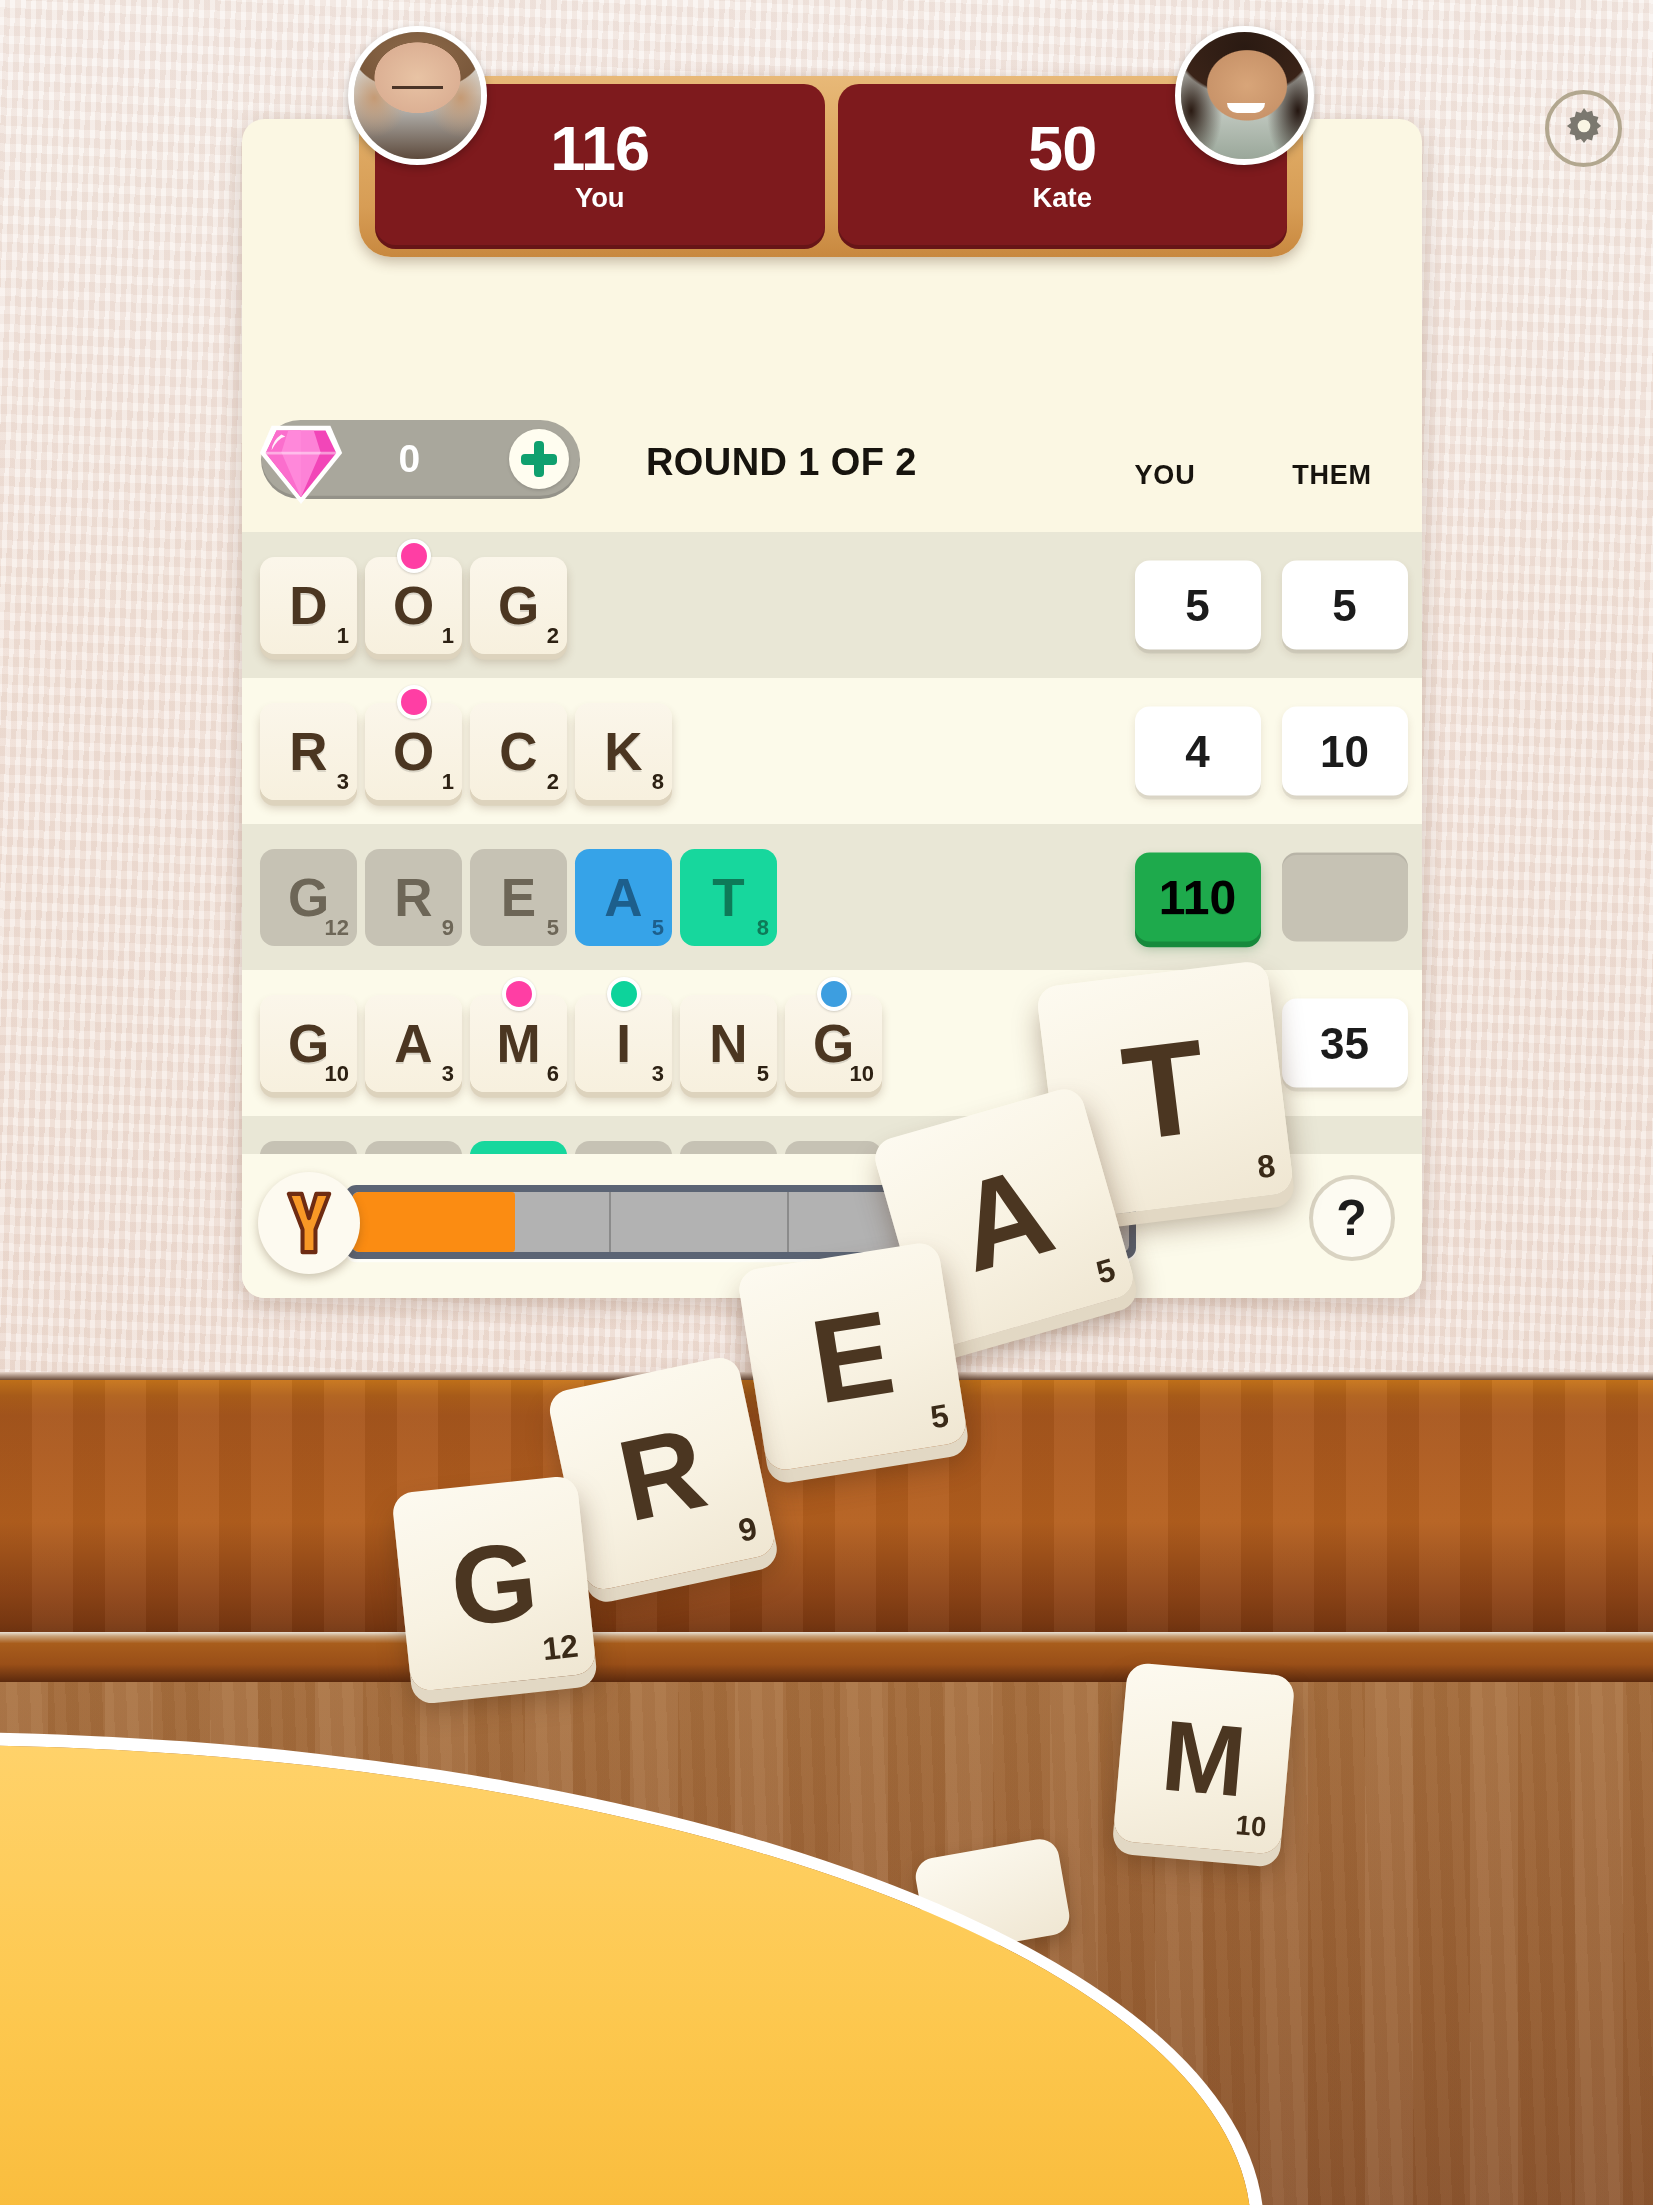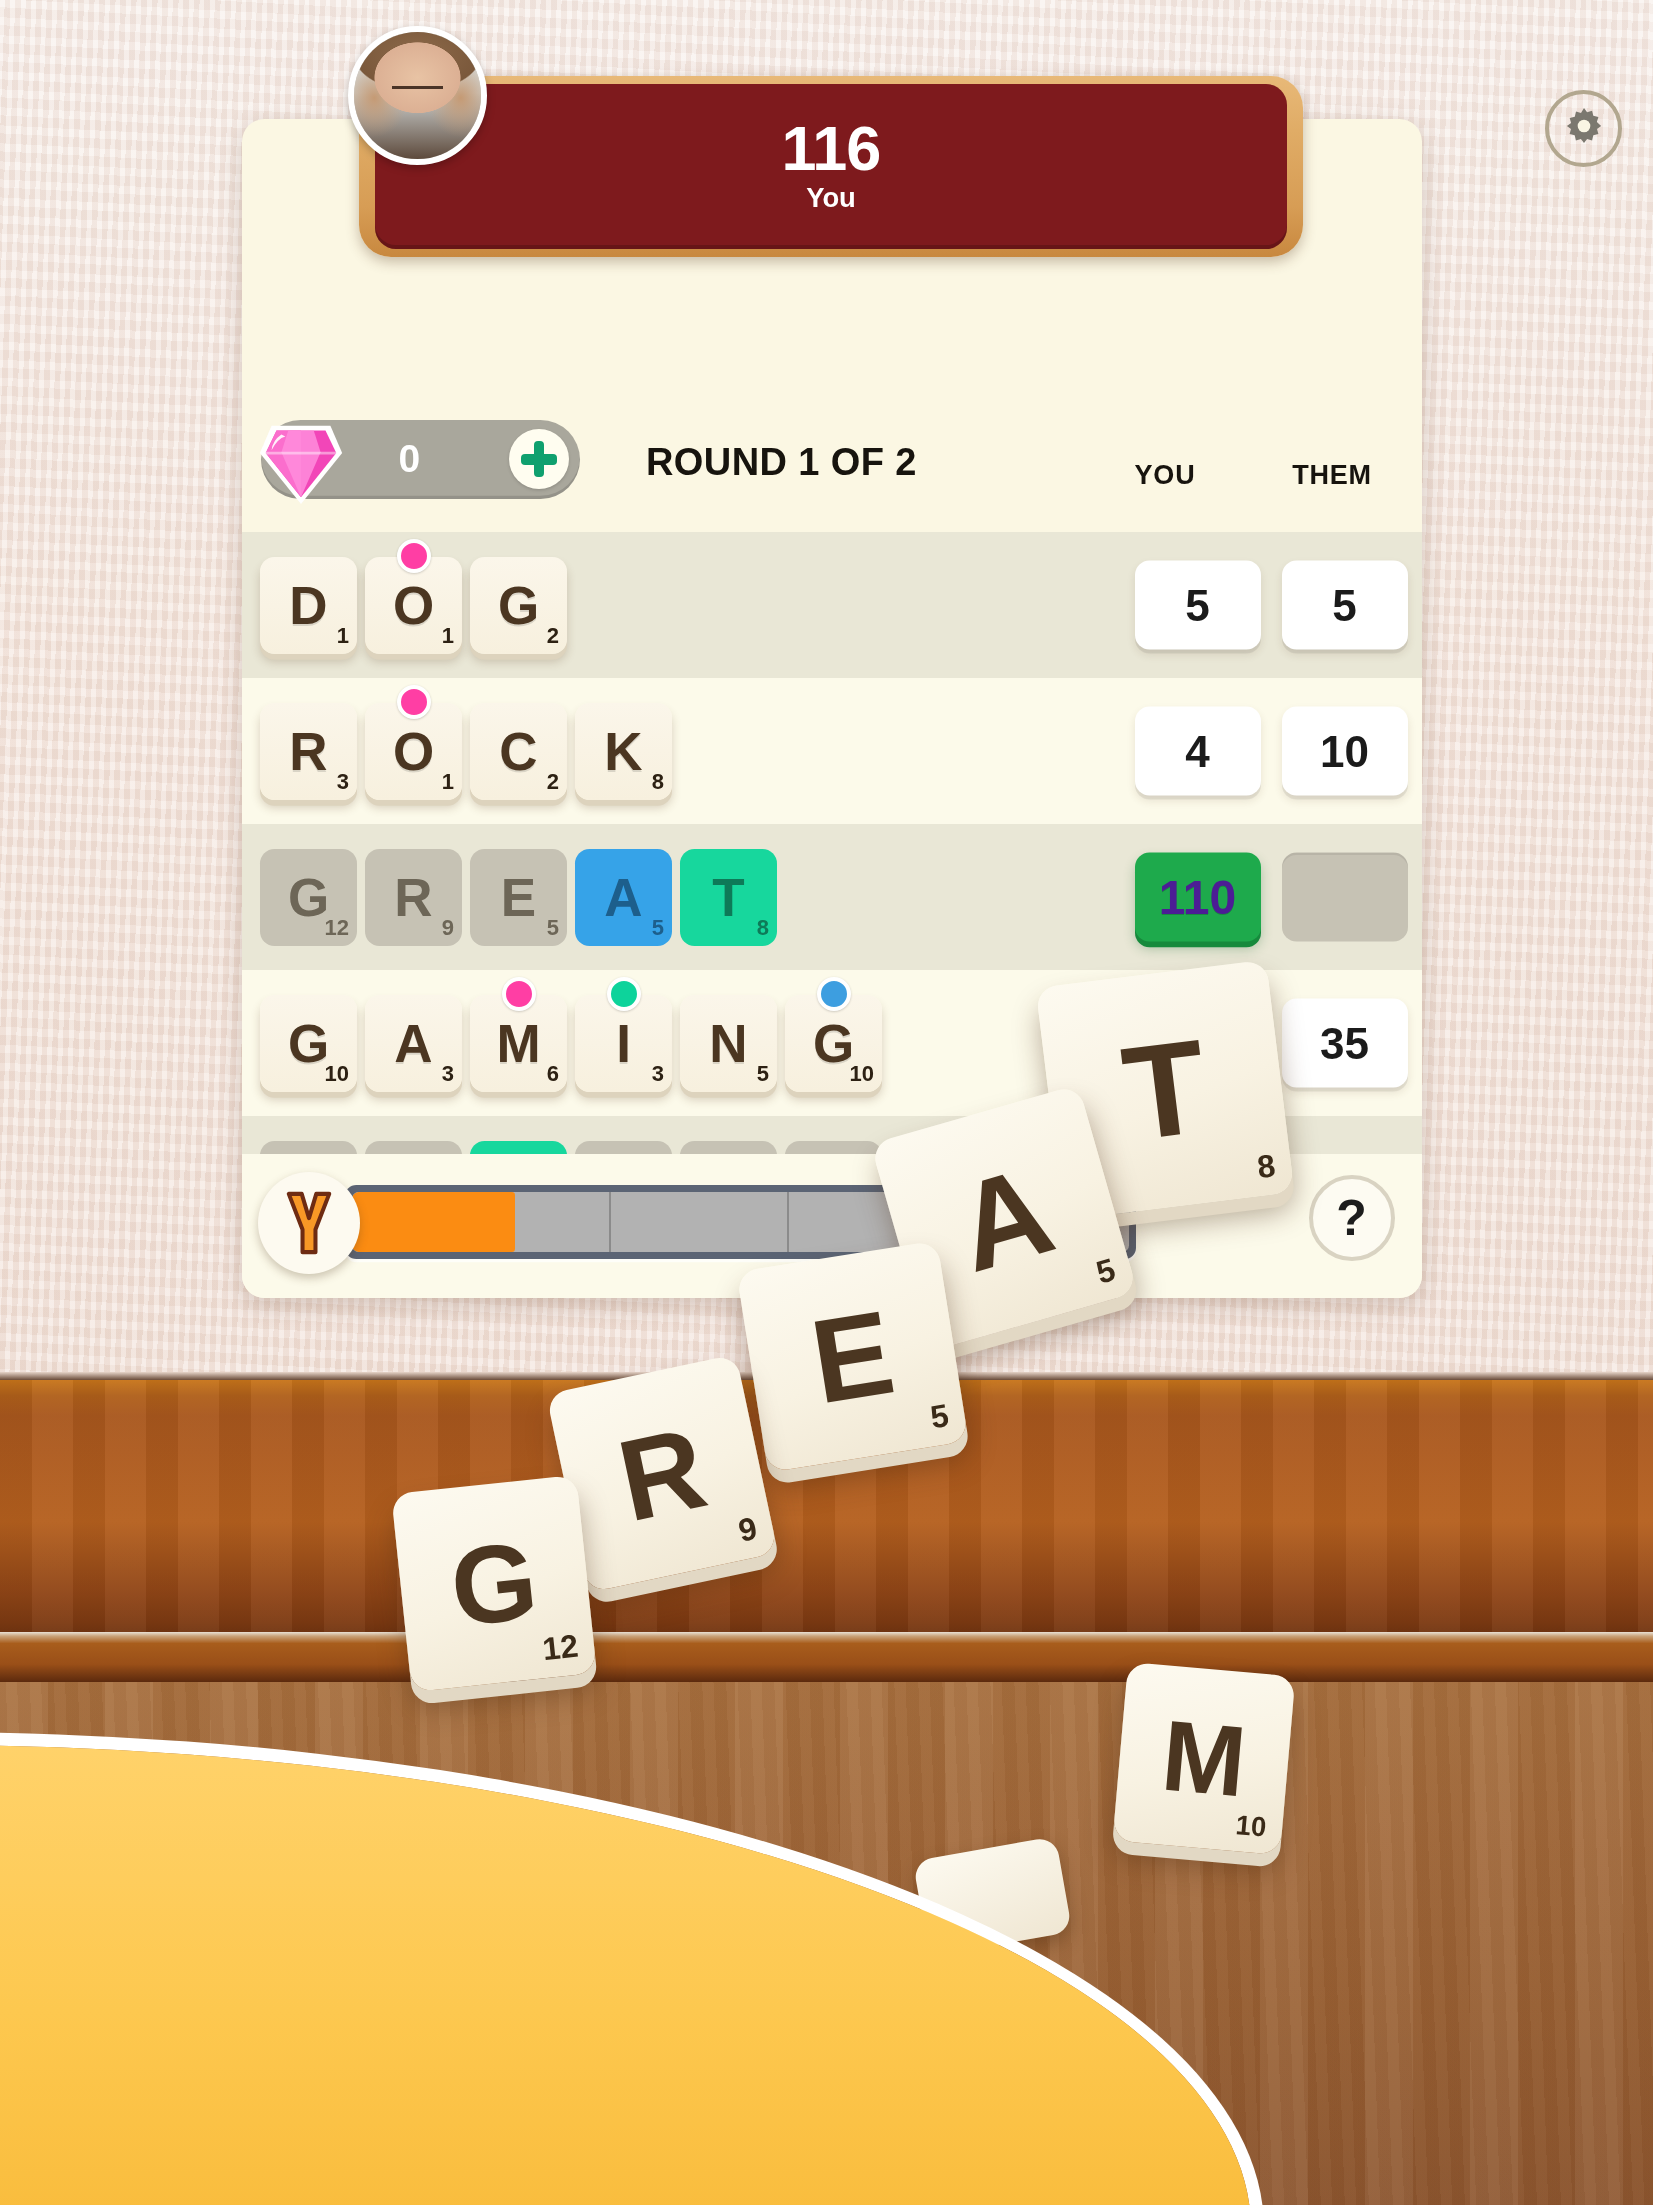--- a/index.html
+++ b/index.html
@@ -190,21 +190,21 @@
   .dot.blue{ background:#3d9ee0; }
 
   .scores{ position:absolute; right:14.5px; top:50%; transform:translateY(-50%); display:flex; gap:21px; }
   .score-box{
     width:126px; height:89px; border-radius:14.5px;
     display:flex; align-items:center; justify-content:center;
     font-size:44px; font-weight:bold; color:#1b1b1b;
     background:#fff; box-shadow:0 4px 0 rgba(0,0,0,.07), 0 4.8px 8px rgba(90,60,30,.12);
   }
   .score-box.highlight{
-    background:#1eaa4c; color:#4c1d95; font-size:48px;
+    background:#1eaa4c; color:#000000; font-size:48px;
     box-shadow:0 5.7px 0 #168a3c, 0 7.3px 11.3px rgba(30,110,50,.3);
     text-shadow:0 1.6px 0 rgba(0,0,0,.18);
   }
   .score-box.empty{ background:#c6c2b4; box-shadow:inset 0 2.4px 0 rgba(0,0,0,.07); }
 
   
   #footer-bar{
     position:absolute; left:0; bottom:0; width:1180px; height:144px;
     background:#fcfaea;
   }
@@ -468,20 +468,27 @@
 </div>
 
 <div id="scoreboard">
   <div class="score-panel">
     <div class="avatar" id="avatar-you">
       <div class="face" id="face-you"></div>
     </div>
     <div class="score-value">116</div>
     <div class="score-name">You</div>
   </div>
+  <div class="score-panel">
+    <div class="avatar" id="avatar-kate">
+      <div class="face" id="face-kate"></div>
+    </div>
+    <div class="score-value">50</div>
+    <div class="score-name">Kate</div>
+  </div>
 </div>
 
 <div id="settings-button">
   <svg width="48" height="48" viewBox="0 0 48 48">
     <path fill="#7b786f" d="M24 3l3.1 4.2 5-1.5 1.2 5.1 5.1 1.2-1.5 5L41.1 21 37 24.1l1.4 5-5.1 1.2-1.2 5.1-5-1.5L24 38l-3.1-4.1-5 1.5-1.2-5.1-5.1-1.2 1.4-5L6.9 21l4.2-3.1-1.4-5 5.1-1.2 1.2-5.1 5 1.5z"></path>
     <circle cx="24" cy="21" r="6.3" fill="#faf6e4"></circle>
   </svg>
 </div>
 
 <div class="falling" id="fall-T">

